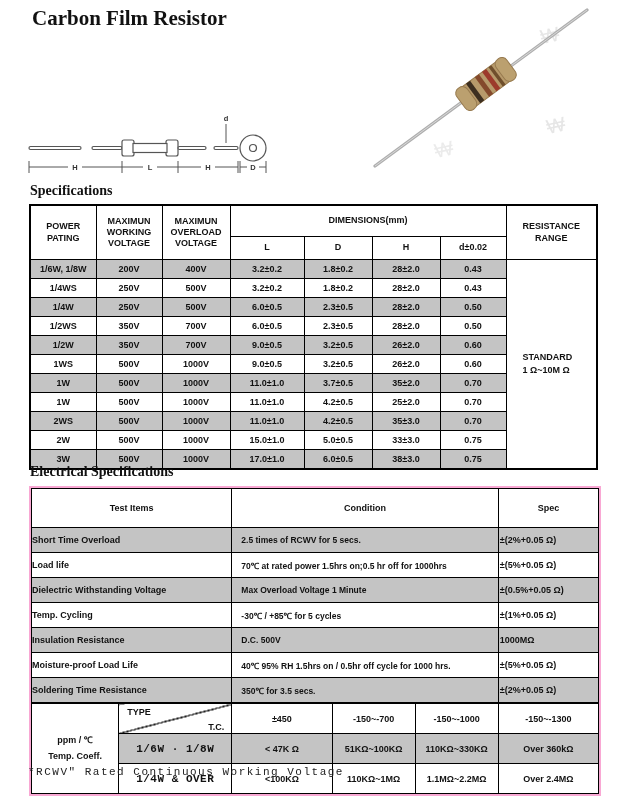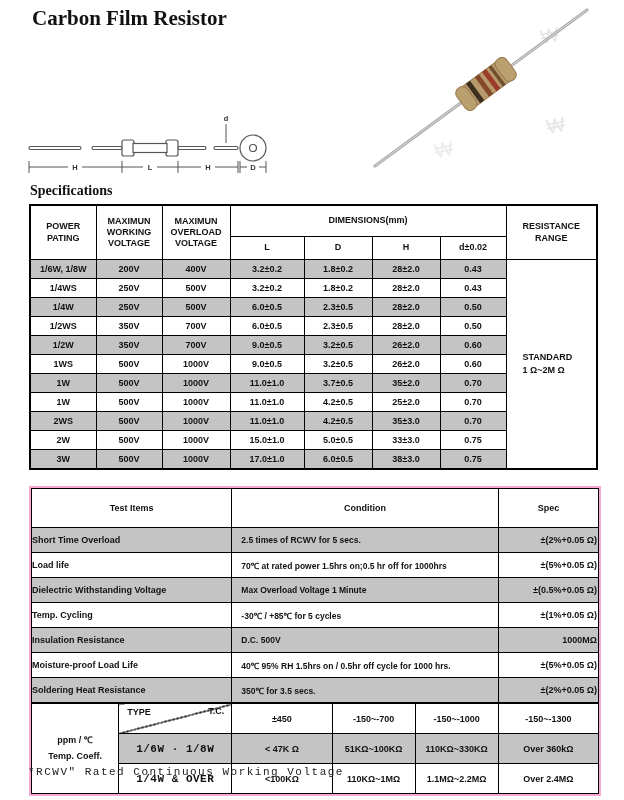--- a/index.html
+++ b/index.html
@@ -30,31 +30,31 @@
   .spec-table tbody tr:nth-child(odd) td{background:#c4c4c4;}
   .spec-table tbody td.tail-cell{background:#fff !important;white-space:pre-line;
                  text-align:left;padding-left:16px;line-height:1.5;}
 
   .elec-wrap{position:absolute;left:29px;top:486px;width:568px;border:2px solid #f9a8d4;}
   .elec-table,.tc-table{width:100%;font-size:9px;font-weight:bold;}
   .elec-table th{height:36px;background:#fff;text-align:center;vertical-align:middle;font-weight:bold;}
   .elec-table tbody td{height:22px;vertical-align:middle;}
   .elec-table tbody td:first-child{text-align:left;padding-left:0;}
   .elec-table tbody td:nth-child(2){text-align:left;padding-left:9px;font-size:8.5px;white-space:nowrap;}
-  .elec-table tbody td:nth-child(3){text-align:right;}
+  .elec-table tbody td:nth-child(3){text-align:left;}
   .elec-table tbody tr:nth-child(odd) td{background:#c4c4c4;}
 
   .tc-table td{height:27px;text-align:center;vertical-align:middle;}
   .tc-table tr.shaded td{background:#c4c4c4;}
   .tc-table td.ppm-cell{background:#fff;line-height:1.7;}
   .tc-table td.type-cell{font-family:"Liberation Mono",monospace;font-size:11px;letter-spacing:0.5px;}
   .tc-table td.diag-cell{position:relative;background:
       linear-gradient(to bottom right,transparent calc(50% - 0.7px),#222 calc(50% - 0.7px),
                       #222 calc(50% + 0.7px),transparent calc(50% + 0.7px));}
-  .tc-corner{position:absolute;top:2px;right:7px;}
+  .tc-corner{position:absolute;top:18px;right:7px;}
   .type-corner{position:absolute;bottom:16px;left:8px;}
 
   .footnote{position:absolute;left:28px;top:766px;font-family:"Liberation Mono",monospace;
             font-size:11px;letter-spacing:1.5px;color:#222;}
 </style>
 </head>
 <body>
 
 <div class="page">
 
@@ -146,21 +146,21 @@
     <tbody>
         <tr>
           <td>1/6W, 1/8W</td>
           <td>200V</td>
           <td>400V</td>
           <td>3.2±0.2</td>
           <td>1.8±0.2</td>
           <td>28±2.0</td>
           <td>0.43</td>
           <td rowspan="11" class="tail-cell">STANDARD
-1 Ω~2M Ω</td>
+1 Ω~10M Ω</td>
         </tr>
         <tr>
           <td>1/4WS</td>
           <td>250V</td>
           <td>500V</td>
           <td>3.2±0.2</td>
           <td>1.8±0.2</td>
           <td>28±2.0</td>
           <td>0.43</td>
         </tr>
@@ -241,20 +241,21 @@
           <td>500V</td>
           <td>1000V</td>
           <td>17.0±1.0</td>
           <td>6.0±0.5</td>
           <td>38±3.0</td>
           <td>0.75</td>
         </tr>
       </tbody>
   </table>
 
+  <h2 class="section-heading" id="elec-heading">Electrical Specifications</h2>
 
   <div class="elec-wrap">
     <table class="elec-table">
       <colgroup>
           <col style="width:200px">
           <col style="width:266px">
           <col style="width:100px">
         </colgroup>
       <thead>
         <tr>
@@ -288,21 +289,21 @@
             <td>Insulation Resistance</td>
             <td>D.C. 500V</td>
             <td>1000MΩ</td>
           </tr>
           <tr>
             <td>Moisture-proof Load Life</td>
             <td>40℃ 95% RH 1.5hrs on / 0.5hr off cycle for 1000 hrs.</td>
             <td>±(5%+0.05 Ω)</td>
           </tr>
           <tr>
-            <td>Soldering Heat Resistance</td>
+            <td>Soldering Time Resistance</td>
             <td>350℃ for 3.5 secs.</td>
             <td>±(2%+0.05 Ω)</td>
           </tr>
         </tbody>
     </table>
 
     <table class="tc-table">
       <colgroup>
         <col style="width:87px">
           <col style="width:113px">

